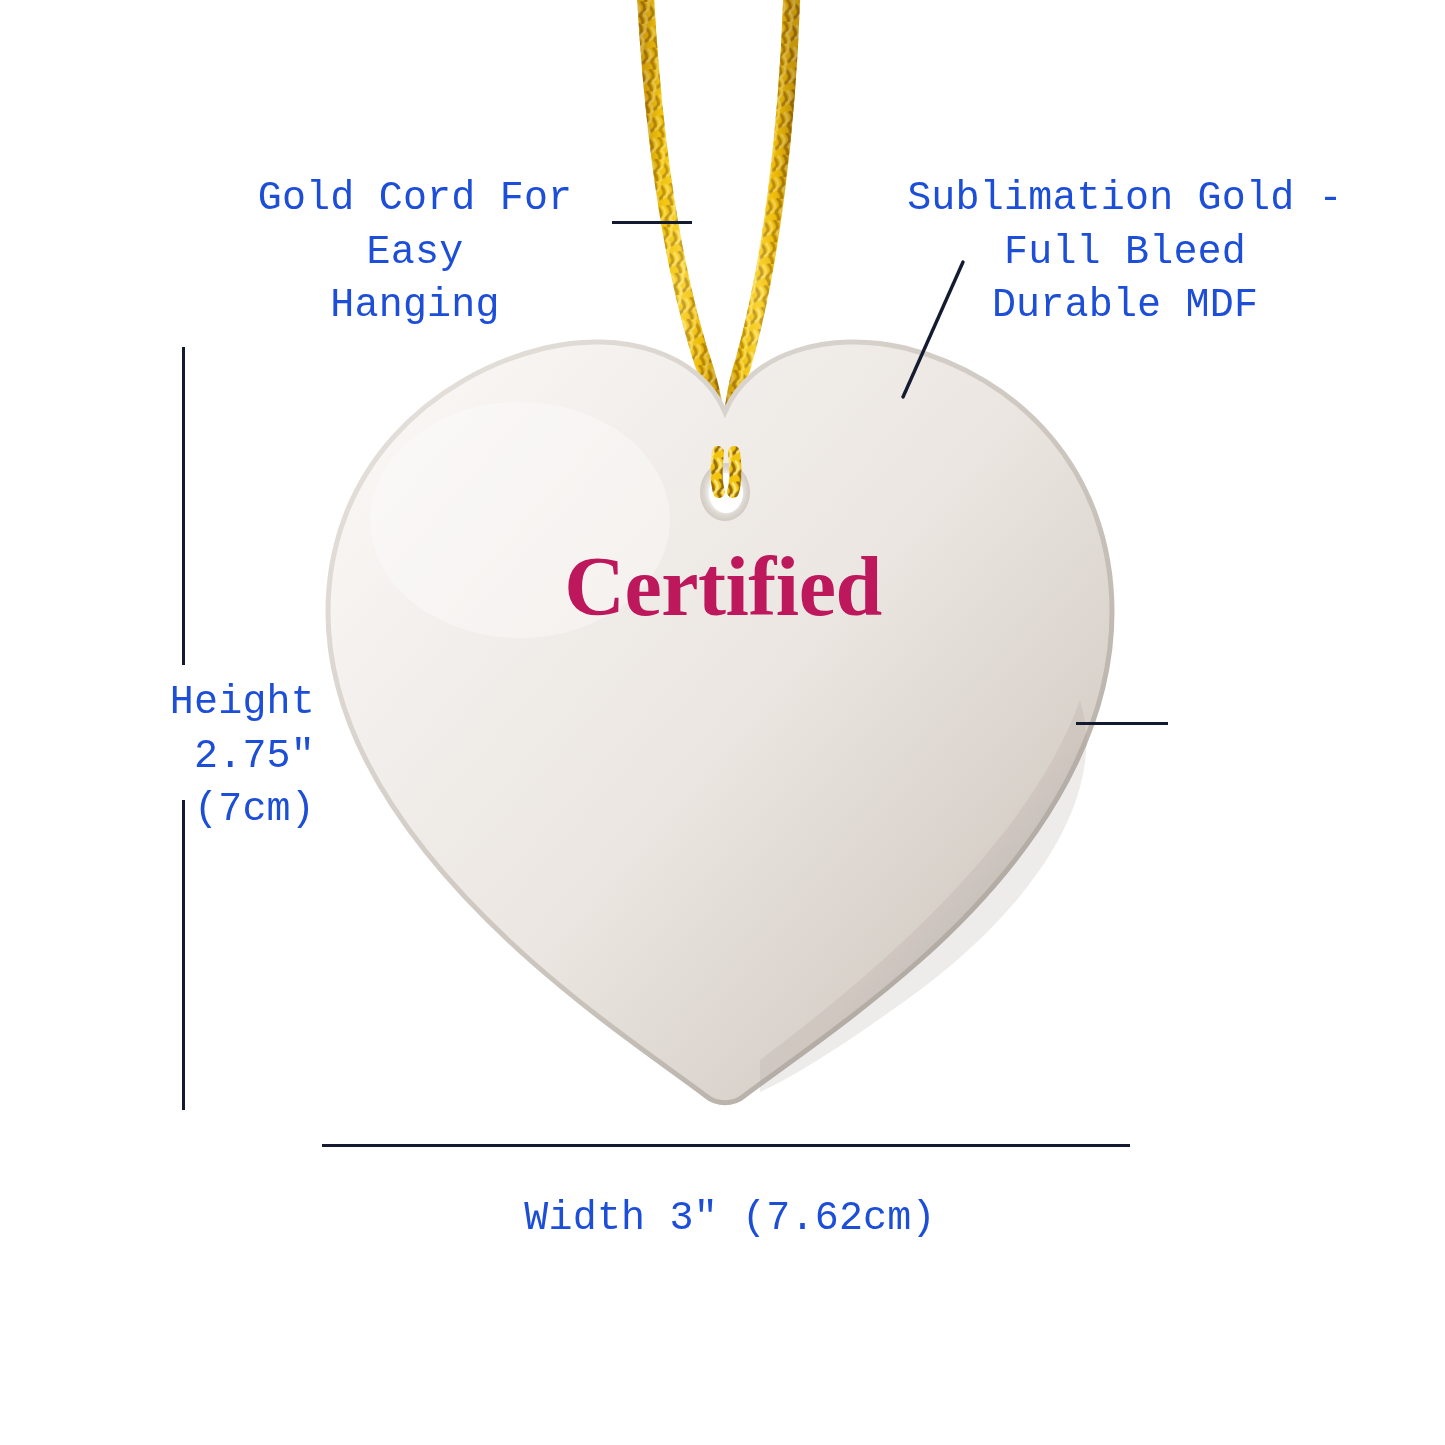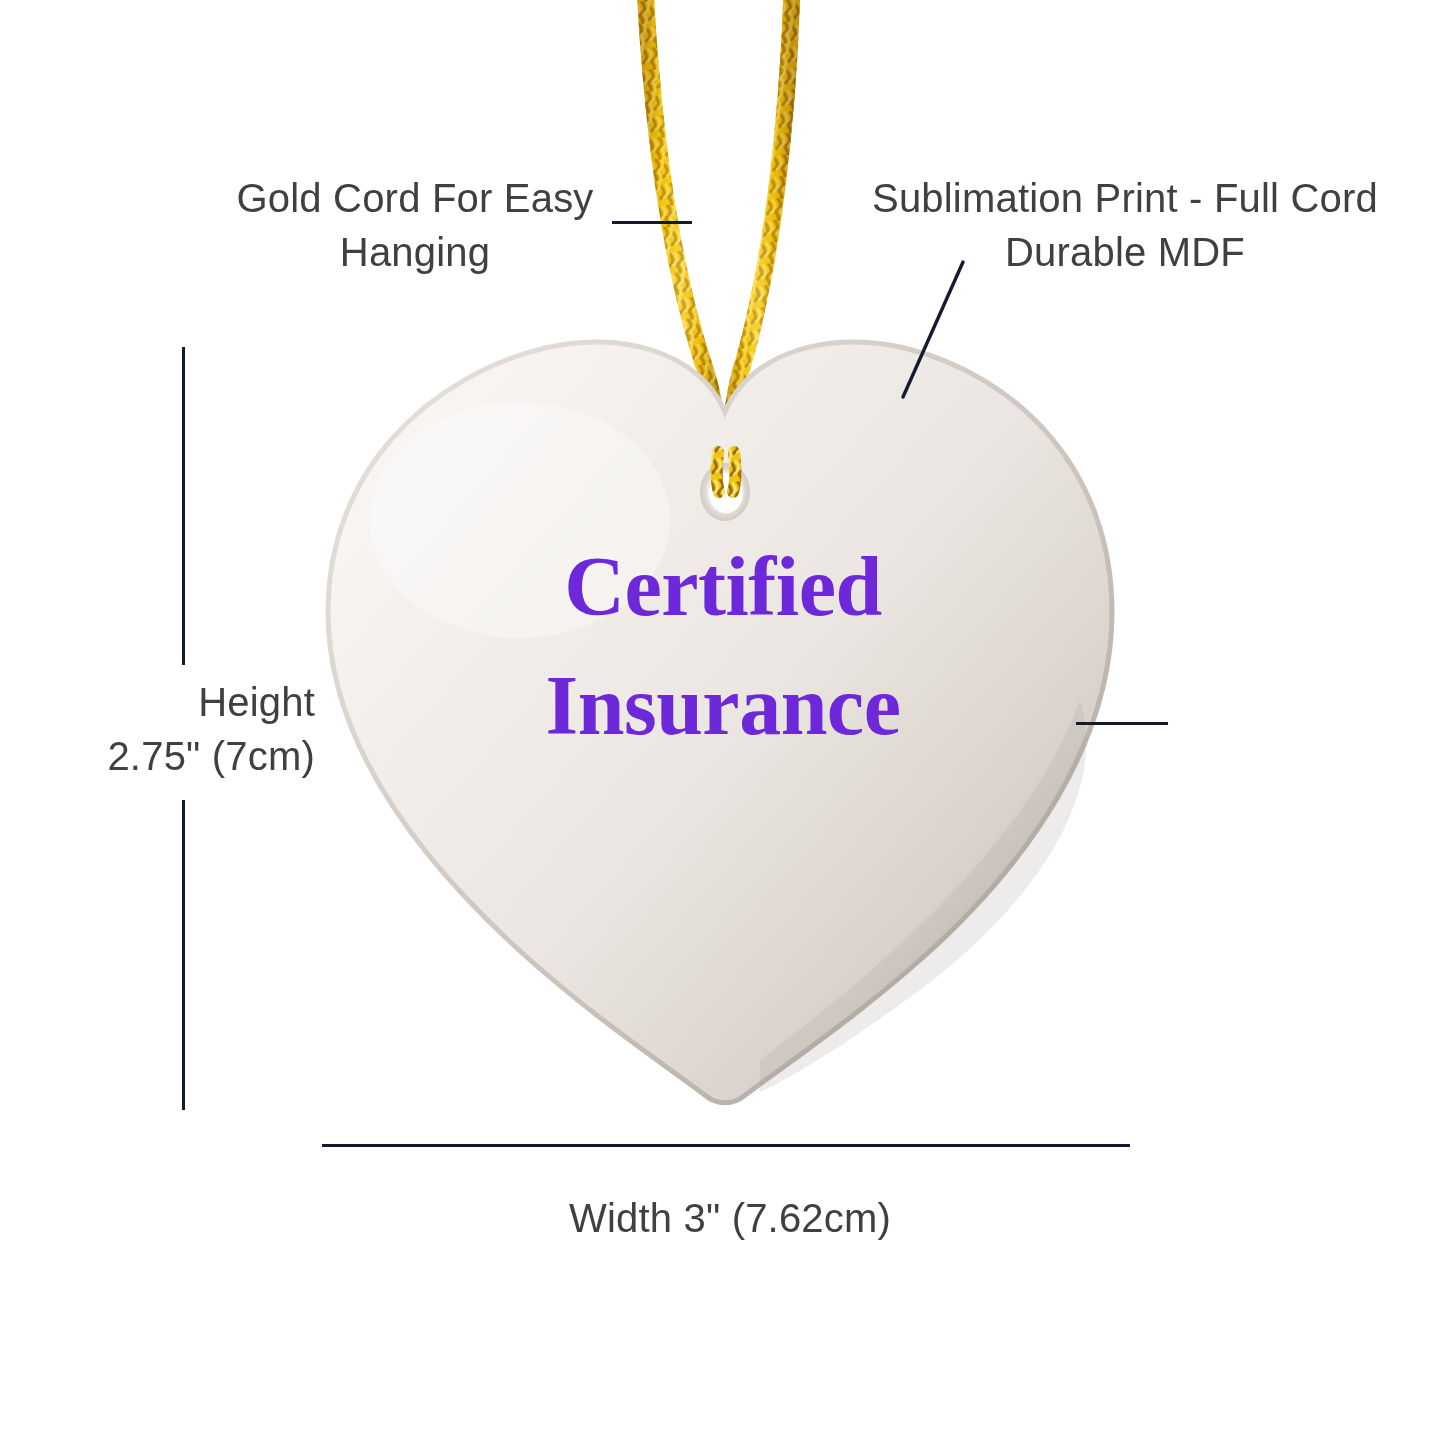--- a/index.html
+++ b/index.html
@@ -12,22 +12,22 @@
     width: 1445px;
     height: 1445px;
     background: #ffffff;
     overflow: hidden;
     font-family: "Liberation Sans", sans-serif;
   }
 
   
   .anno {
     position: absolute;
-    color: #404040;
-    font-family: Liberation Sans, sans-serif;
+    color: #1d4ed8;
+    font-family: Liberation Mono, monospace;
     font-size: 40px;
     line-height: 1.34;
     letter-spacing: 0.2px;
     white-space: pre-line;
   }
 
   #anno-gold-cord {
     left: 200px; top: 172px;
     width: 430px;
     text-align: center;
@@ -99,21 +99,21 @@
   }
   #ornament svg { display: block; }
 
   
   #heart-text {
     position: absolute;
     left: 398px;
     top: 527px;
     width: 650px;
     text-align: center;
-    color: #6d28d9;
+    color: #be185d;
     font-family: "Liberation Serif", "DejaVu Serif", serif;
     font-weight: 700;
     font-size: 84px;
     line-height: 1.42;
     letter-spacing: -0.5px;
   }
   #heart-text .ln { display: block; white-space: nowrap; }
 </style>
 </head>
 <body>
@@ -195,37 +195,36 @@
 
       <g>
         <path d="M718,452 C716,468 716,482 719,492" fill="none" stroke="url(#braid)" stroke-width="12" stroke-linecap="round"></path>
         <path d="M734,452 C736,468 736,482 733,492" fill="none" stroke="url(#braid)" stroke-width="12" stroke-linecap="round"></path>
       </g>
     </svg>
   </div>
 
   <div id="heart-text">
     <span class="ln">Certified</span>
-    <span class="ln">Insurance</span>
   </div>
 
   <div class="rule h" id="rule-width"></div>
   <div class="rule v" id="rule-height-top"></div>
   <div class="rule v" id="rule-height-bottom"></div>
   <div class="rule h" id="leader-gold-cord"></div>
   <div class="rule h" id="leader-gloss"></div>
 
   <svg class="leader-diag">
     <line x1="963" y1="262" x2="903" y2="397" stroke="#141a30" stroke-width="3.4" stroke-linecap="round"></line>
   </svg>
 
   <div class="anno" id="anno-gold-cord">Gold Cord For Easy
 Hanging</div>
 
-  <div class="anno" id="anno-sublimation">Sublimation Print - Full Cord
+  <div class="anno" id="anno-sublimation">Sublimation Gold - Full Bleed
 Durable MDF</div>
 
 
   <div class="anno" id="anno-height">Height
 2.75" (7cm)</div>
 
   <div class="anno" id="anno-width">Width 3" (7.62cm)</div>
 
 </div>
 

